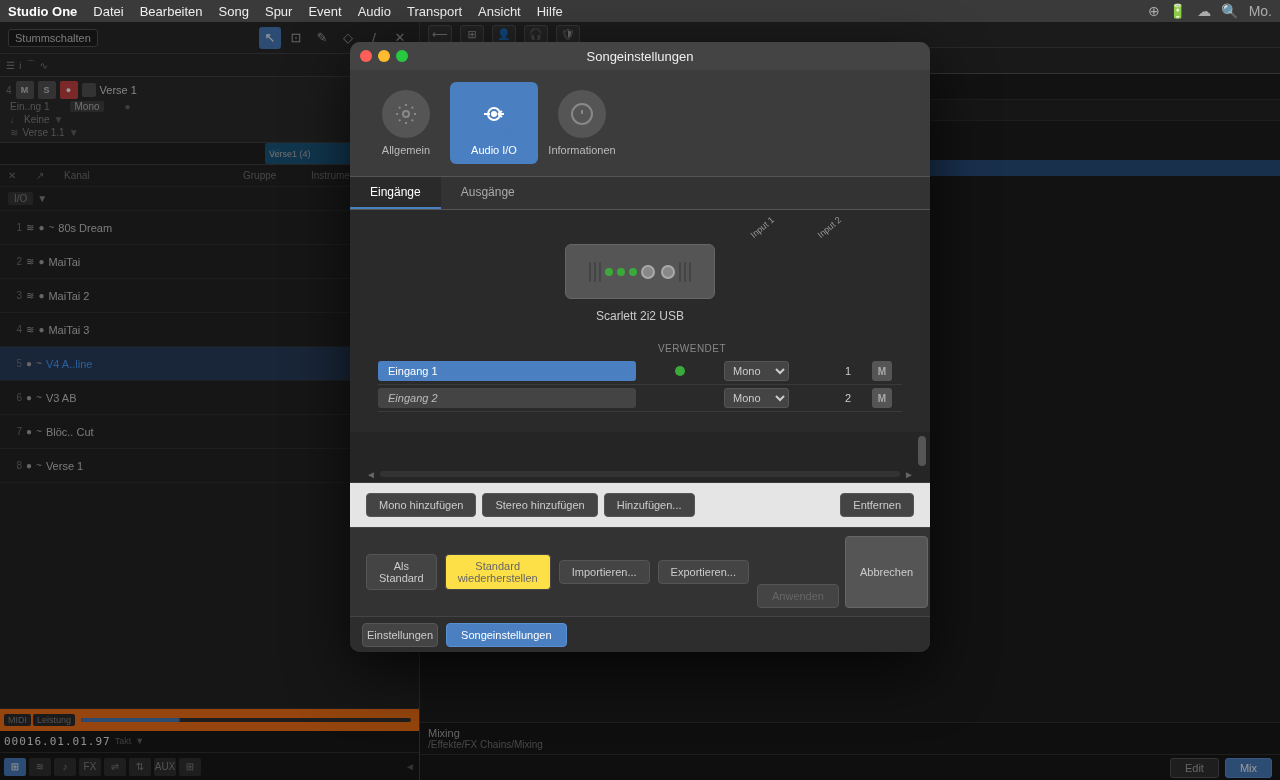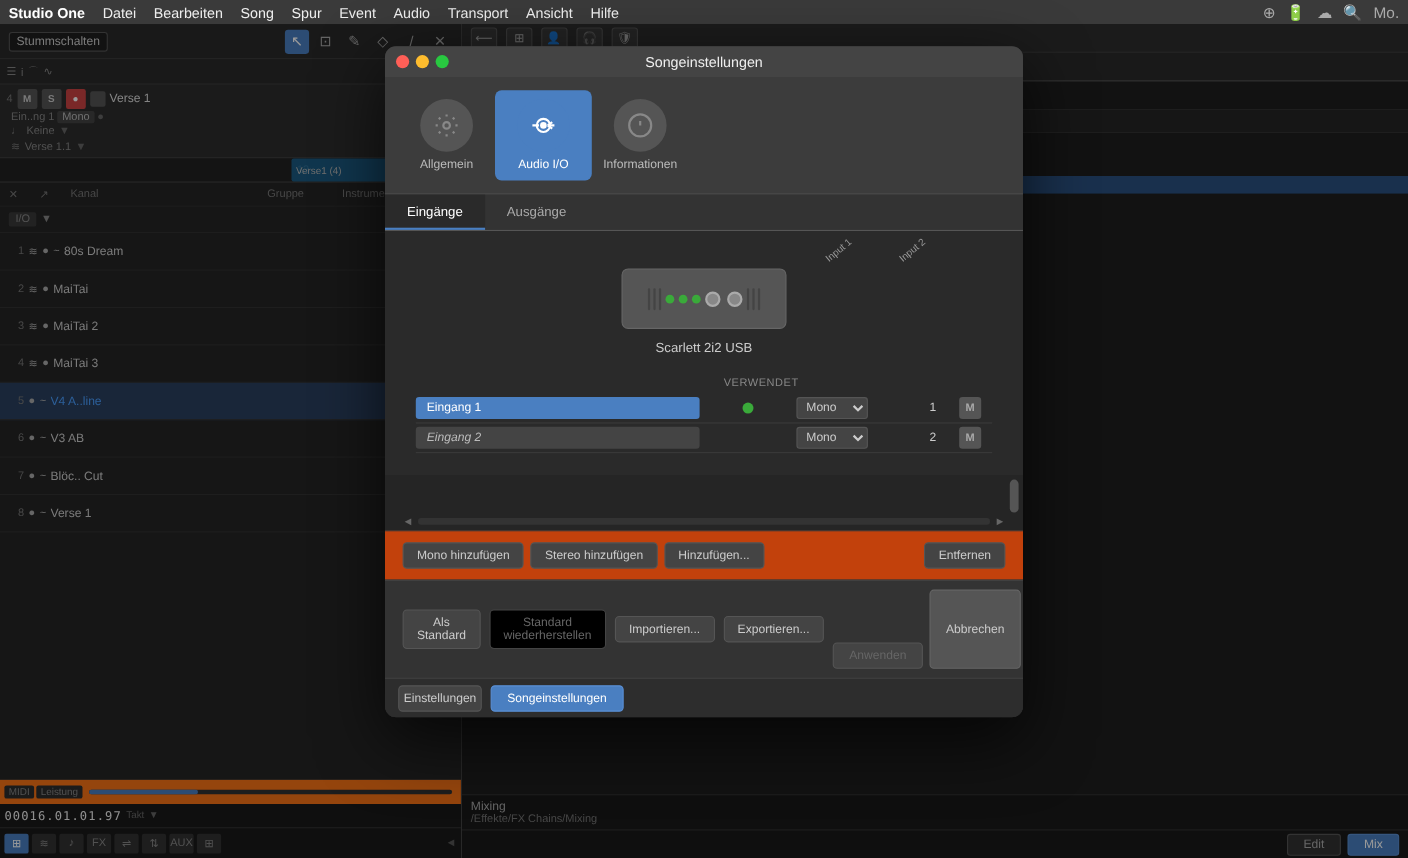--- a/index.html
+++ b/index.html
@@ -463,21 +463,21 @@
       font-weight: bold;
       cursor: pointer;
       display: flex; align-items: center; justify-content: center;
     }
 
     
     .modal-add-buttons {
       display: flex;
       gap: 6px;
       padding: 10px 16px;
-      background: #c2410c;
+      background: #e5e5e5;
       border-top: 1px solid #3a3a3a;
     }
     .add-btn {
       padding: 5px 12px;
       background: #444;
       border: 1px solid #555;
       border-radius: 4px;
       color: #ccc;
       font-size: 11px;
       cursor: pointer;
@@ -505,21 +505,21 @@
       padding: 5px 12px;
       background: #444;
       border: 1px solid #555;
       border-radius: 4px;
       color: #ccc;
       font-size: 11px;
       cursor: pointer;
     }
     .restore-btn {
       padding: 5px 12px;
-      background: #000000;
+      background: #fde047;
       border: 1px solid #444;
       border-radius: 4px;
       color: #666;
       font-size: 11px;
       cursor: not-allowed;
     }
     .import-btn, .export-btn {
       padding: 5px 12px;
       background: #444;
       border: 1px solid #555;
@@ -670,21 +670,21 @@
     <div style="background:#2d2d2d;padding:4px 6px;border-bottom:1px solid #444;">
       <div style="display:flex;align-items:center;gap:4px;">
         <span style="color:#777;font-size:10px;">4</span>
         <button class="track-btn btn-m">M</button>
         <button class="track-btn btn-s">S</button>
         <button class="track-btn btn-r">●</button>
         <span style="width:14px;height:14px;border-radius:2px;background:#555;display:inline-block;"></span>
         <span style="font-size:11px;color:#ddd;">Verse 1</span>
         <span style="margin-left:auto;font-size:10px;color:#888;">📊</span>
       </div>
-      <div style="display:flex;align-items:center;gap:3px;margin-top:2px;padding-left:4px;">
+      <div style="display:flex;align-items:center;gap:21px;margin-top:2px;padding-left:4px;">
         <span style="font-size:10px;color:#888;">Ein..ng 1</span>
         <span style="font-size:10px;background:#444;border-radius:2px;padding:0 4px;color:#bbb;">Mono</span>
         <span style="font-size:10px;color:#666;">●</span>
       </div>
       <div style="display:flex;align-items:center;gap:4px;margin-top:2px;padding-left:4px;">
         <span style="font-size:10px;color:#777;">♩</span>
         <span style="font-size:10px;color:#888;">Keine</span>
         <span style="font-size:10px;color:#666;">▼</span>
       </div>
       <div style="display:flex;align-items:center;gap:4px;margin-top:2px;padding-left:4px;">

